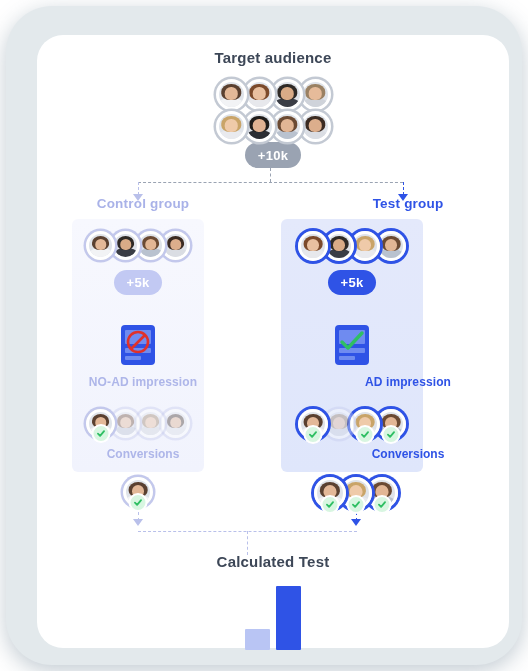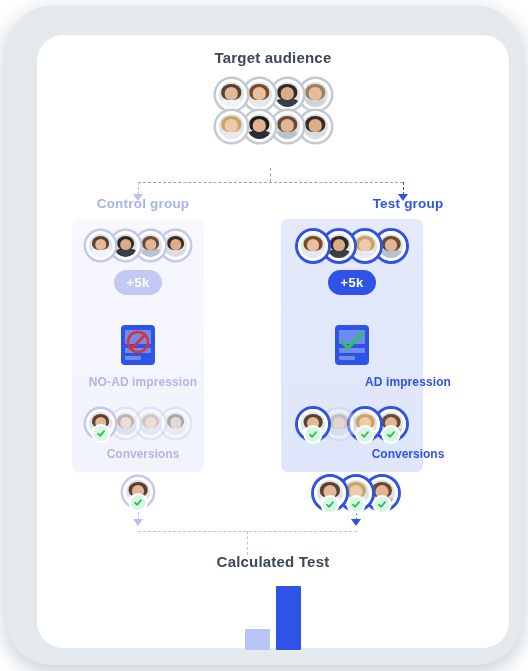--- a/index.html
+++ b/index.html
@@ -181,20 +181,21 @@
         </div>
         <div class="av ring-grey" style="width: 31px; height: 31px; margin-left: -5px; z-index: 7;">
           <div class="face">
             <div class="body" style="background:#dadde3"></div>
             <div class="hair" style="background:#3b2b22"></div>
             <div class="head" style="background:#dcae8c"></div>
           </div>
         </div>
       </div>
 
+    <div class="pill grey" style="top:107px;">+10k</div>
 
     <div class="vline" style="left:233px;top:133px;height:14px;"></div>
     <div class="hline" style="left:101px;top:147px;width:265px;"></div>
     <div class="vline lav" style="left:101px;top:147px;height:13px;"></div>
     <div class="arrow lav" style="left:96px;top:159px;"></div>
     <div class="vline blue" style="left:366px;top:147px;height:13px;"></div>
     <div class="arrow blue" style="left:361px;top:159px;"></div>
 
     <div class="grp-label control" style="top:161px;left:-130px;">Control group</div>
     <div class="grp-label test" style="top:161px;left:135px;">Test group</div>

